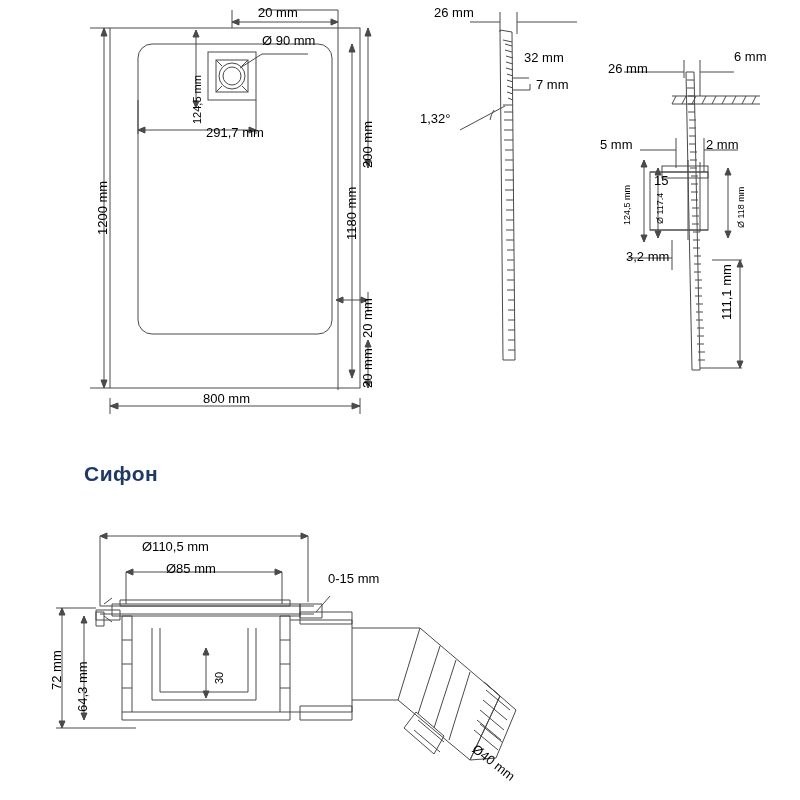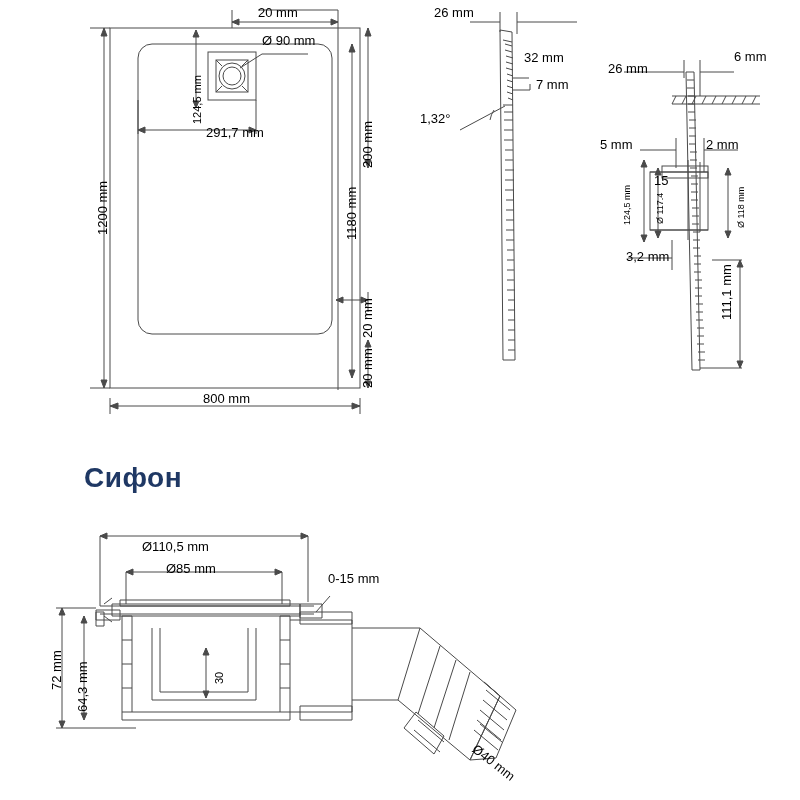--- a/index.html
+++ b/index.html
@@ -18,21 +18,21 @@
     font-size:13px;
     color:#000;
     white-space:nowrap;
     line-height:1;
   }
   .lbl.sm{font-size:11px;}
   .lbl.xs{font-size:9px;}
   .rot{transform-origin:left top;}
   .title{
     position:absolute;
-    font-size:28px;
+    font-size:21px;
     font-weight:bold;
     color:#1f3864;
     letter-spacing:.5px;
   }
 </style>
 </head>
 <body>
 
 <div id="stage">
 

